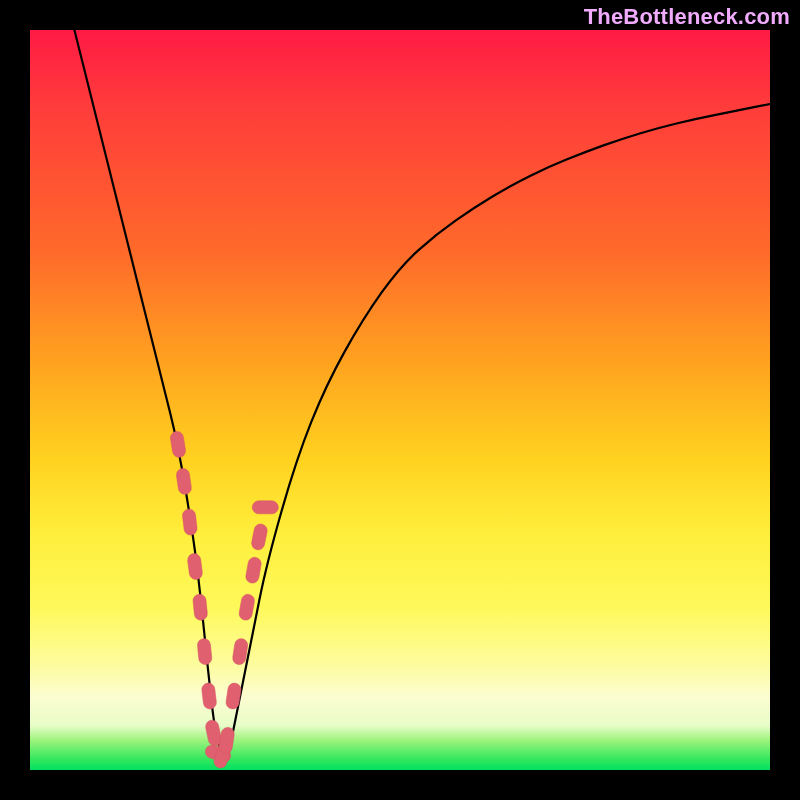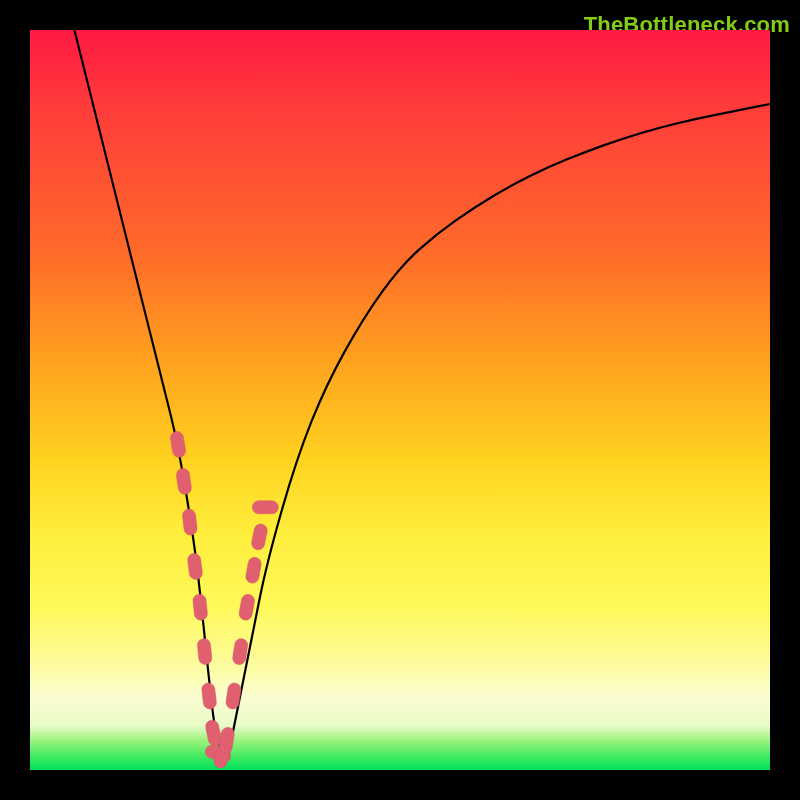--- a/index.html
+++ b/index.html
@@ -40,26 +40,25 @@
       #e8fcc8 94%,
       #9cf37c 96%,
       #35e85e 98.5%,
       #00e060 100%
     );
   }
   .watermark {
     position: absolute;
     top: 4px;
     right: 10px;
-    color: #84cc16;
+    color: #f0abfc;
     font-size: 22px;
     font-weight: 600;
     letter-spacing: 0.2px;
     user-select: none;
-    margin-top: 8px;
   }
   svg.curve {
     position: absolute;
     top: 0;
     left: 0;
     width: 740px;
     height: 740px;
     overflow: visible;
   }
   .curve-path {

